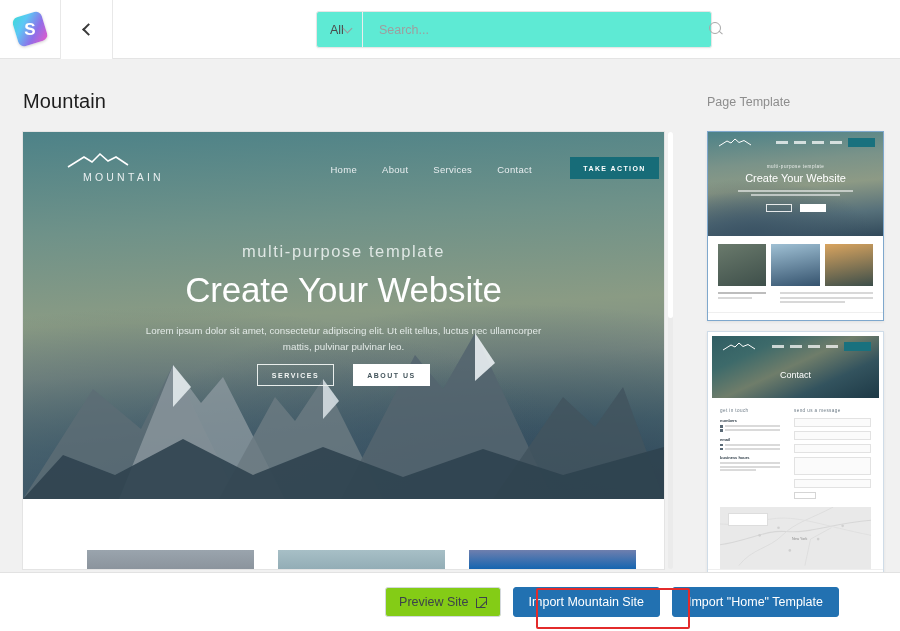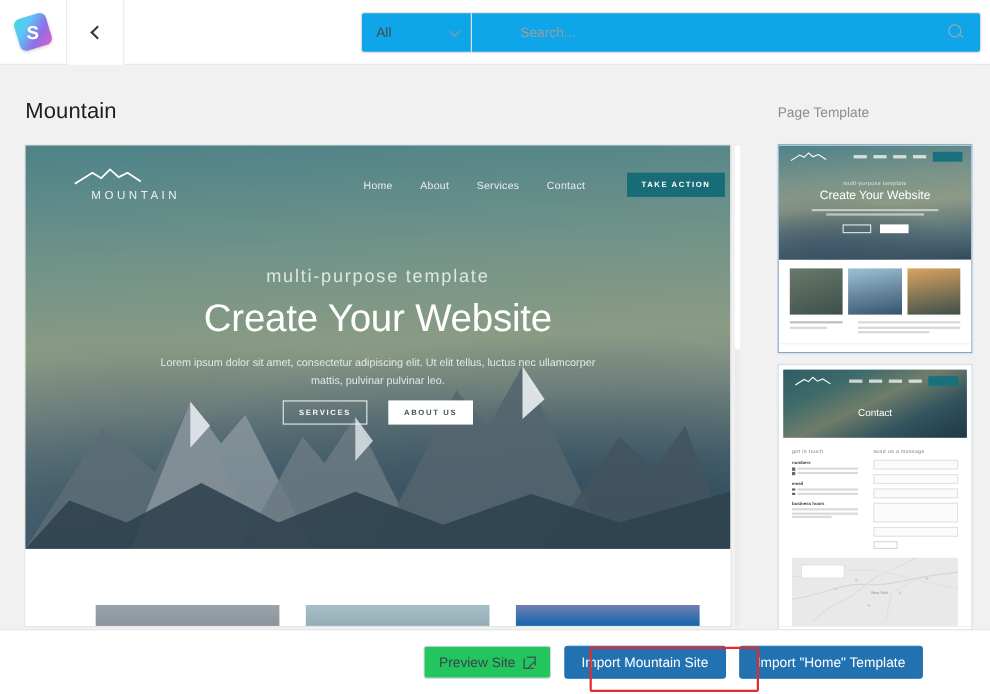--- a/index.html
+++ b/index.html
@@ -37,43 +37,43 @@
     width: 53px; height: 59px;
     border-left: 1px solid #e8e8e8; border-right: 1px solid #e8e8e8;
     display: flex; align-items: center; justify-content: center;
     cursor: pointer; background: #fff;
   }
   .chev-left {
     width: 9px; height: 9px; border-left: 2px solid #3a3a3a; border-bottom: 2px solid #3a3a3a;
     transform: rotate(45deg); margin-left: 3px;
   }
   .search-wrap {
-    position: absolute; left: 328px; top: 11px;
-    width: 564px; height: 37px;
-    display: flex; background: #0ea5e9;
+    position: absolute; left: 316px; top: 11px;
+    width: 396px; height: 37px;
+    display: flex; background: #5eead4;
     border: 1px solid #e6e6e6; border-radius: 3px;
     box-shadow: 0 1px 2px rgba(0,0,0,.04);
   }
   .filter-select {
     width: 100px; height: 100%; border-right: 1px solid #ececec;
     display: flex; align-items: center; justify-content: space-between;
     padding: 0 11px 0 13px; cursor: pointer;
   }
   .filter-select .label { font-size: 12.5px; color: #4b4b4b; }
   .chev-down {
     width: 7px; height: 7px; border-right: 1.6px solid #9a9a9a; border-bottom: 1.6px solid #9a9a9a;
     transform: rotate(45deg); margin-top: -3px;
   }
   .search-field {
     flex: 1; display: flex; align-items: center; justify-content: space-between;
     padding: 0 14px 0 16px;
   }
   .search-field input {
     border: none; outline: none; font-size: 12.5px; color: #444;
-    font-family: "Liberation Sans", sans-serif; width: 330px; background: transparent; margin-left: 28px;
+    font-family: "Liberation Sans", sans-serif; width: 330px; background: transparent;
   }
   .search-field input::placeholder { color: #9e9e9e; }
   .mag { width: 15px; height: 15px; position: relative; cursor: pointer; }
   .mag::before {
     content: ""; position: absolute; left: 0; top: 0;
     width: 10px; height: 10px; border: 1.4px solid #a8a8a8; border-radius: 50%;
   }
   .mag::after {
     content: ""; position: absolute; left: 9px; top: 9.5px;
     width: 5px; height: 1.4px; background: #a8a8a8; transform: rotate(42deg);
@@ -226,21 +226,21 @@
     background: #ffffff; border-top: 1px solid #e2e2e2;
     display: flex; align-items: center; justify-content: flex-end;
     padding-right: 61px; gap: 12px;
   }
   .btn {
     height: 30px; border-radius: 3px; font-size: 12.5px; cursor: pointer;
     display: flex; align-items: center; justify-content: center; gap: 7px;
     font-family: "Liberation Sans", sans-serif;
   }
   .btn.secondary {
-    background: #22c55e; border: 1px solid #d3d8dc; color: #3c434a; padding: 0 13px;
+    background: #84cc16; border: 1px solid #d3d8dc; color: #3c434a; padding: 0 13px;
   }
   .btn.primary {
     background: #2271b1; border: 1px solid #2271b1; color: #ffffff; padding: 0 15px;
   }
   .ext-icon { width: 11px; height: 11px; position: relative; display: inline-block; }
   .ext-icon::before {
     content: ""; position: absolute; left: 0; bottom: 0; width: 8px; height: 8px;
     border: 1.3px solid #3c434a; border-top-color: transparent; border-right-color: transparent;
   }
   .ext-icon::after {

